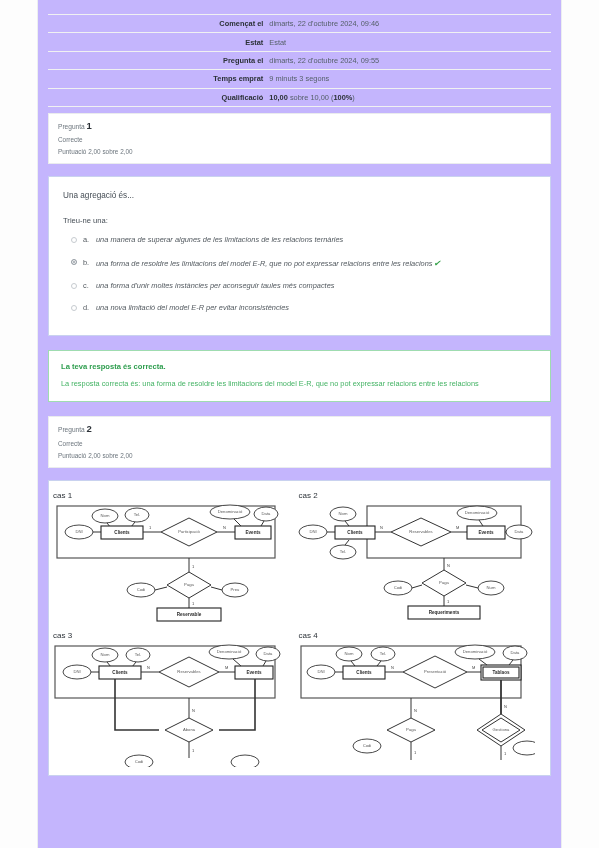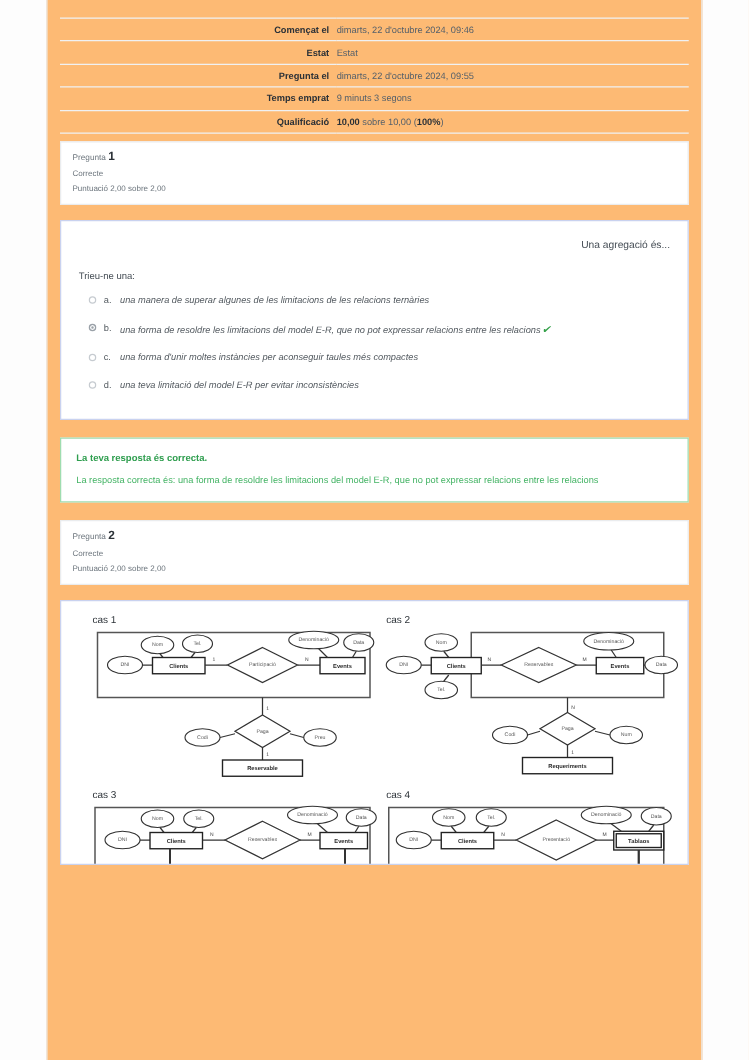--- a/index.html
+++ b/index.html
@@ -18,21 +18,21 @@
     width: 599px;
     height: 848px;
     background: #fdfdfd;
   }
   .content {
     position: absolute;
     left: 37px;
     top: 0;
     width: 525px;
     min-height: 848px;
-    background: #fdba74;
+    background: #c4b5fd;
     border-left: 1px solid #eceef0;
     border-right: 1px solid #eceef0;
     padding: 14px 10px 0 10px;
   }
 
   
   .summary { width: 100%; border-collapse: collapse; margin: 0 0 6px 0; }
   .summary tr { border-top: 1px solid #f0f1f2; }
   .summary tr:last-child { border-bottom: 1px solid #f0f1f2; }
   .summary th {
@@ -67,21 +67,21 @@
   .qinfo .qstate { font-size: 6.4px; color: #6c757d; margin: 0 0 5px 0; }
   .qinfo .qmark { font-size: 6.4px; color: #6c757d; margin: 0; }
 
   
   .qcard {
     border: 1px solid #c9d2ef;
     background: #ffffff;
     padding: 14px 14px 22px 14px;
     margin-bottom: 14px;
   }
-  .qtext { font-size: 8.2px; color: #454d55; margin: 0 0 16px 0; text-align: right; }
+  .qtext { font-size: 8.2px; color: #454d55; margin: 0 0 16px 0; }
   .qprompt { font-size: 7.6px; color: #454d55; margin: 0 0 10px 0; }
 
   .answers { margin: 0; padding: 0; list-style: none; }
   .answer {
     display: flex;
     align-items: flex-start;
     margin: 0 0 13px 0;
     padding-left: 8px;
   }
   .answer:last-child { margin-bottom: 0; }
@@ -106,22 +106,22 @@
     padding: 11px 12px 12px 12px;
     margin-bottom: 14px;
   }
   .fb-title { font-size: 7.6px; font-weight: bold; color: #2f9e4f; margin: 0 0 8px 0; }
   .fb-body { font-size: 7.4px; color: #43b364; line-height: 1.45; margin: 0; }
 
   
   .dcard {
     border: 1px solid #c9d2ef;
     background: #ffffff;
-    padding: 10px 10px 4px 21px;
-    height: 212px;
+    padding: 10px 10px 4px 0;
+    height: 296px;
     overflow: hidden;
   }
   .dgrid { display: flex; flex-wrap: wrap; }
   .dcell { width: 50%; position: relative; height: 140px; }
   .caslabel { font-size: 8px; color: #2b3137; margin: 0 0 2px 4px; }
   .dsvg { display: block; }
 
   .thin { fill: none; stroke: #333; stroke-width: 1; }
   .ent  { fill: #fff; stroke: #222; stroke-width: 1.1; }
   .entw { fill: #fff; stroke: #222; stroke-width: 1.1; }
@@ -184,21 +184,21 @@
           <span class="atext"><span>una forma de resoldre les limitacions del model E-R, que no pot expressar relacions entre les relacions</span><span class="tick">✔</span></span>
         </li>
         <li class="answer">
           <span class="radio"></span>
           <span class="alabel">c.</span>
           <span class="atext">una forma d'unir moltes instàncies per aconseguir taules més compactes</span>
         </li>
         <li class="answer">
           <span class="radio"></span>
           <span class="alabel">d.</span>
-          <span class="atext">una teva limitació del model E-R per evitar inconsistències</span>
+          <span class="atext">una nova limitació del model E-R per evitar inconsistències</span>
         </li>
       </ul>
     </div>
 
     <div class="feedback">
       <p class="fb-title">La teva resposta és correcta.</p>
       <p class="fb-body">La resposta correcta és: una forma de resoldre les limitacions del model E-R, que no pot expressar relacions entre les relacions</p>
     </div>
 
     <div class="qinfo">

